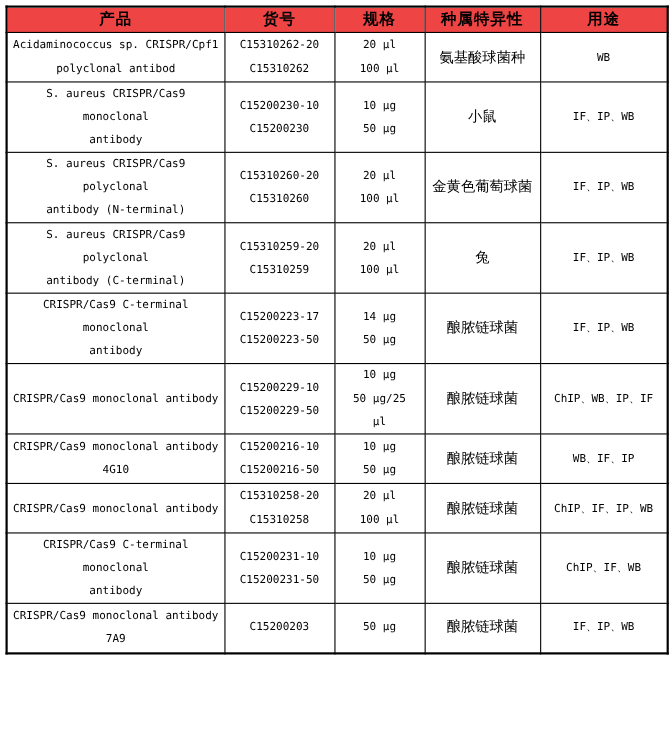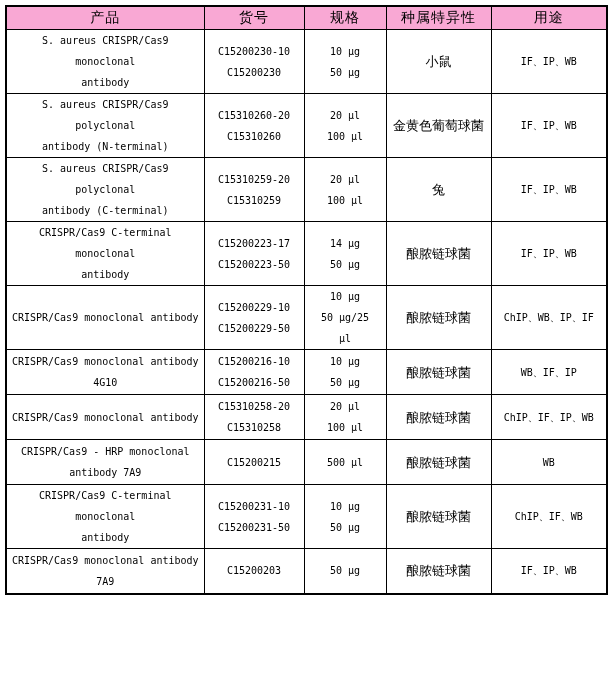--- a/index.html
+++ b/index.html
@@ -23,23 +23,23 @@
   }
   table.catalog th,
   table.catalog td {
     border: 1px solid #000;
     text-align: center;
     vertical-align: middle;
     padding: 0 2px;
     overflow: hidden;
   }
   thead th {
-    background: #f9a8d4;
+    background: #ef4444;
     font-size: 14px;
-    font-weight: normal;
+    font-weight: bold;
     height: 22px;
     letter-spacing: 1px;
   }
   td.en {
     font-family: "DejaVu Sans Mono", monospace;
     font-size: 10px;
   }
   td.cn {
     font-family: "DejaVu Sans", sans-serif;
     font-size: 13px;
@@ -71,20 +71,40 @@
     <thead>
       <tr>
         <th>产品</th>
         <th>货号</th>
         <th>规格</th>
         <th>种属特异性</th>
         <th>用途</th>
       </tr>
     </thead>
     <tbody>
+        <tr class="lines-2">
+          <td class="en">
+            <div class="cell-line">Acidaminococcus sp. CRISPR/Cpf1</div>
+            <div class="cell-line">polyclonal antibod</div>
+          </td>
+          <td class="en">
+            <div class="cell-line">C15310262-20</div>
+            <div class="cell-line">C15310262</div>
+          </td>
+          <td class="en">
+            <div class="cell-line">20 μl</div>
+            <div class="cell-line">100 μl</div>
+          </td>
+          <td class="cn">
+            <div class="cell-line">氨基酸球菌种</div>
+          </td>
+          <td class="usage">
+            <div class="cell-line">WB</div>
+          </td>
+        </tr>
         <tr class="lines-3">
           <td class="en">
             <div class="cell-line">S. aureus CRISPR/Cas9</div>
             <div class="cell-line">monoclonal</div>
             <div class="cell-line">antibody</div>
           </td>
           <td class="en">
             <div class="cell-line">C15200230-10</div>
             <div class="cell-line">C15200230</div>
           </td>
@@ -212,38 +232,20 @@
           </td>
           <td class="en">
             <div class="cell-line">20 μl</div>
             <div class="cell-line">100 μl</div>
           </td>
           <td class="cn">
             <div class="cell-line">酿脓链球菌</div>
           </td>
           <td class="usage">
             <div class="cell-line">ChIP、IF、IP、WB</div>
-          </td>
-        </tr>
-        <tr class="lines-2">
-          <td class="en">
-            <div class="cell-line">CRISPR/Cas9 - HRP monoclonal</div>
-            <div class="cell-line">antibody 7A9</div>
-          </td>
-          <td class="en">
-            <div class="cell-line">C15200215</div>
-          </td>
-          <td class="en">
-            <div class="cell-line">500 μl</div>
-          </td>
-          <td class="cn">
-            <div class="cell-line">酿脓链球菌</div>
-          </td>
-          <td class="usage">
-            <div class="cell-line">WB</div>
           </td>
         </tr>
         <tr class="lines-3">
           <td class="en">
             <div class="cell-line">CRISPR/Cas9 C-terminal</div>
             <div class="cell-line">monoclonal</div>
             <div class="cell-line">antibody</div>
           </td>
           <td class="en">
             <div class="cell-line">C15200231-10</div>

